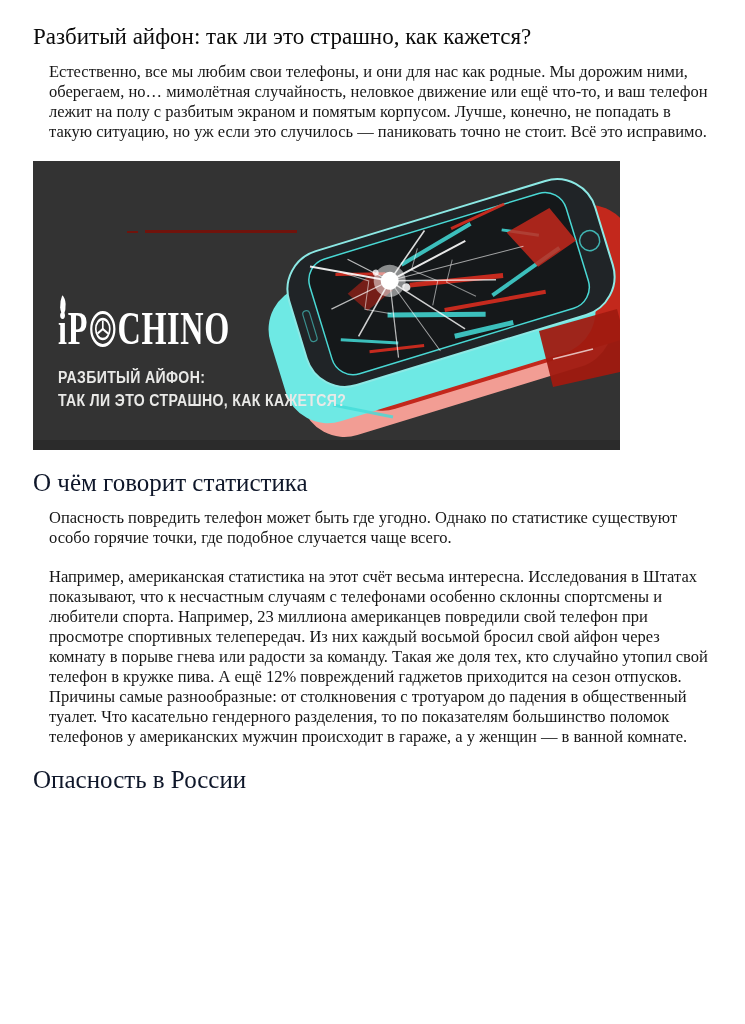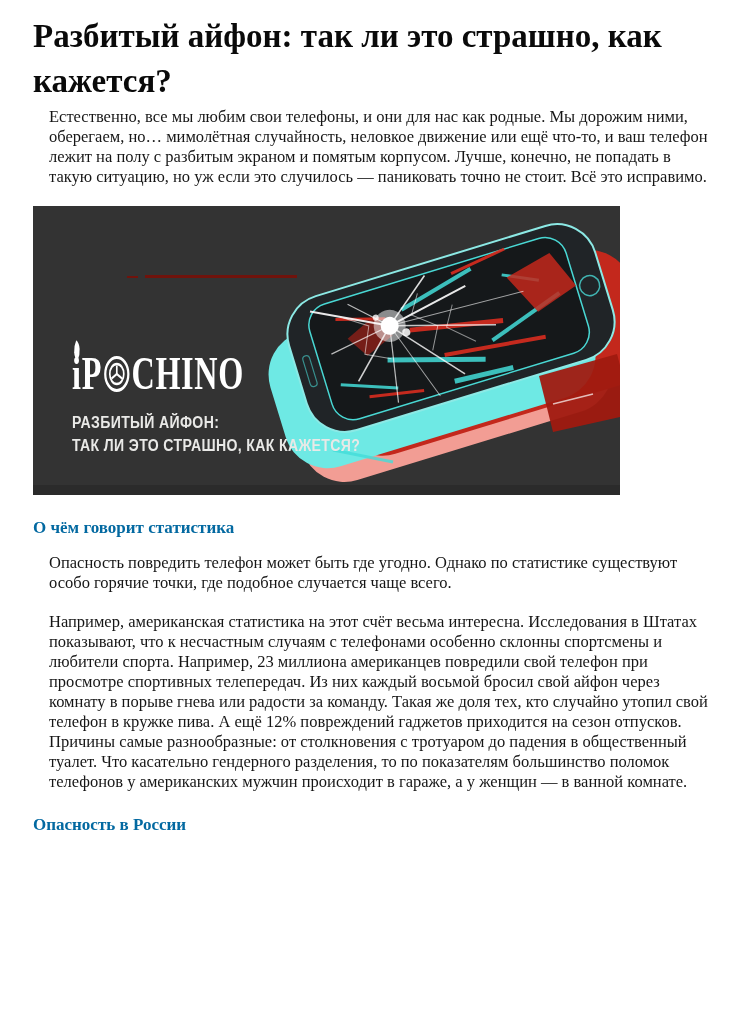--- a/index.html
+++ b/index.html
@@ -4,36 +4,36 @@
 <style>
   html,body{margin:0;padding:0;}
   body{
     width:745px;height:1024px;overflow:hidden;background:#ffffff;
     color:#161616;
     font-family:"Liberation Serif","DejaVu Serif",serif;
   }
   .page{padding:14px 33px 0 33px;}
 
   h1.title{
-    font-size:33px;line-height:45px;margin:0 0 3px 0;font-weight:bold;color:#0a0a0a;
+    font-size:23px;line-height:45px;margin:0 0 3px 0;font-weight:normal;color:#0a0a0a;
   }
   p.body{
     font-size:16.5px;line-height:20px;margin:0 0 19px 16px;text-align:left;
   }
   h2.sect{
-    font-size:17px;line-height:25px;margin:20px 0 13px 0;font-weight:bold;color:#0369a1;
+    font-size:25px;line-height:25px;margin:20px 0 13px 0;font-weight:normal;color:#0f172a;
   }
 
   figure.hero{
     margin:19px 0 19px 0;position:relative;width:587px;height:289px;
     background:#333333;overflow:hidden;
   }
   .hero svg.art{position:absolute;left:0;top:0;width:587px;height:289px;display:block;}
 
-  .hero-overlay{position:absolute;left:39px;top:146px;z-index:2;}
+  .hero-overlay{position:absolute;left:25px;top:146px;z-index:2;}
   .brand{
     color:#ffffff;font-family:"Liberation Serif","DejaVu Serif",serif;font-weight:bold;
     font-size:46px;line-height:44px;white-space:nowrap;
     transform:scaleX(.70);transform-origin:left center;
     display:flex;align-items:center;position:relative;letter-spacing:1px;
   }
   .leaf{
     position:absolute;left:1px;top:-10px;width:12px;height:17px;background:#ffffff;
     border-radius:0 100% 0 100%;transform:rotate(30deg);
   }

